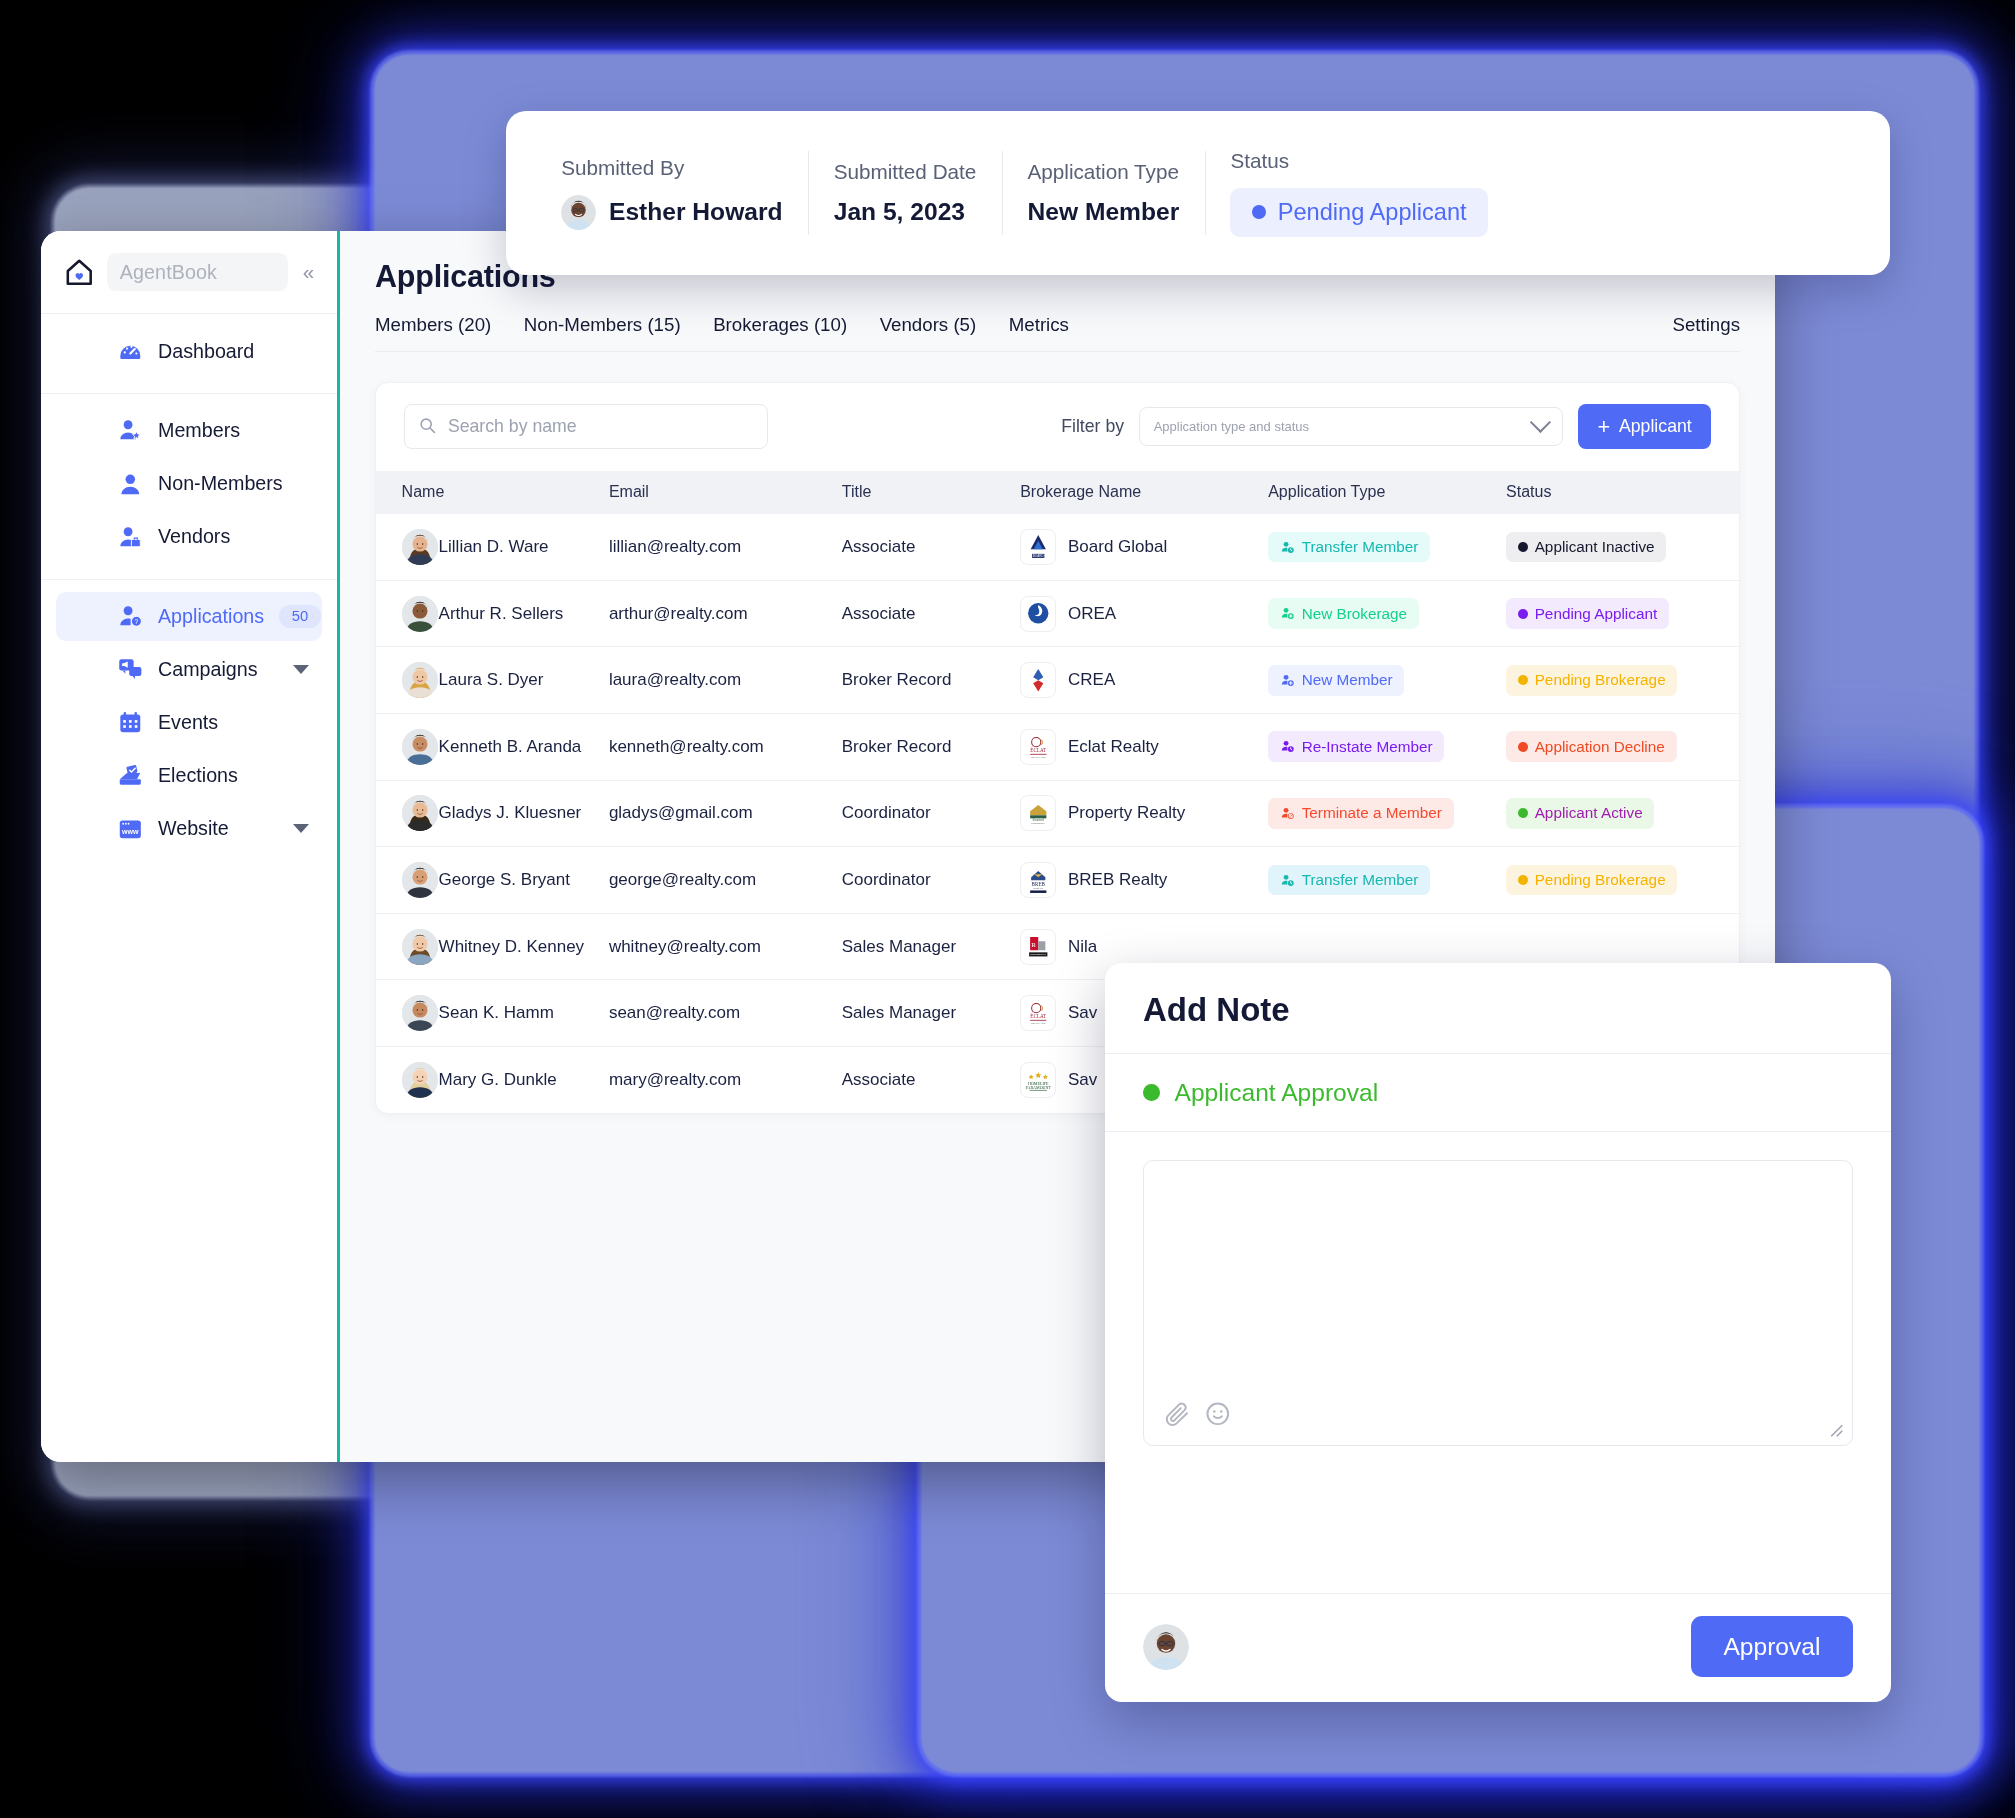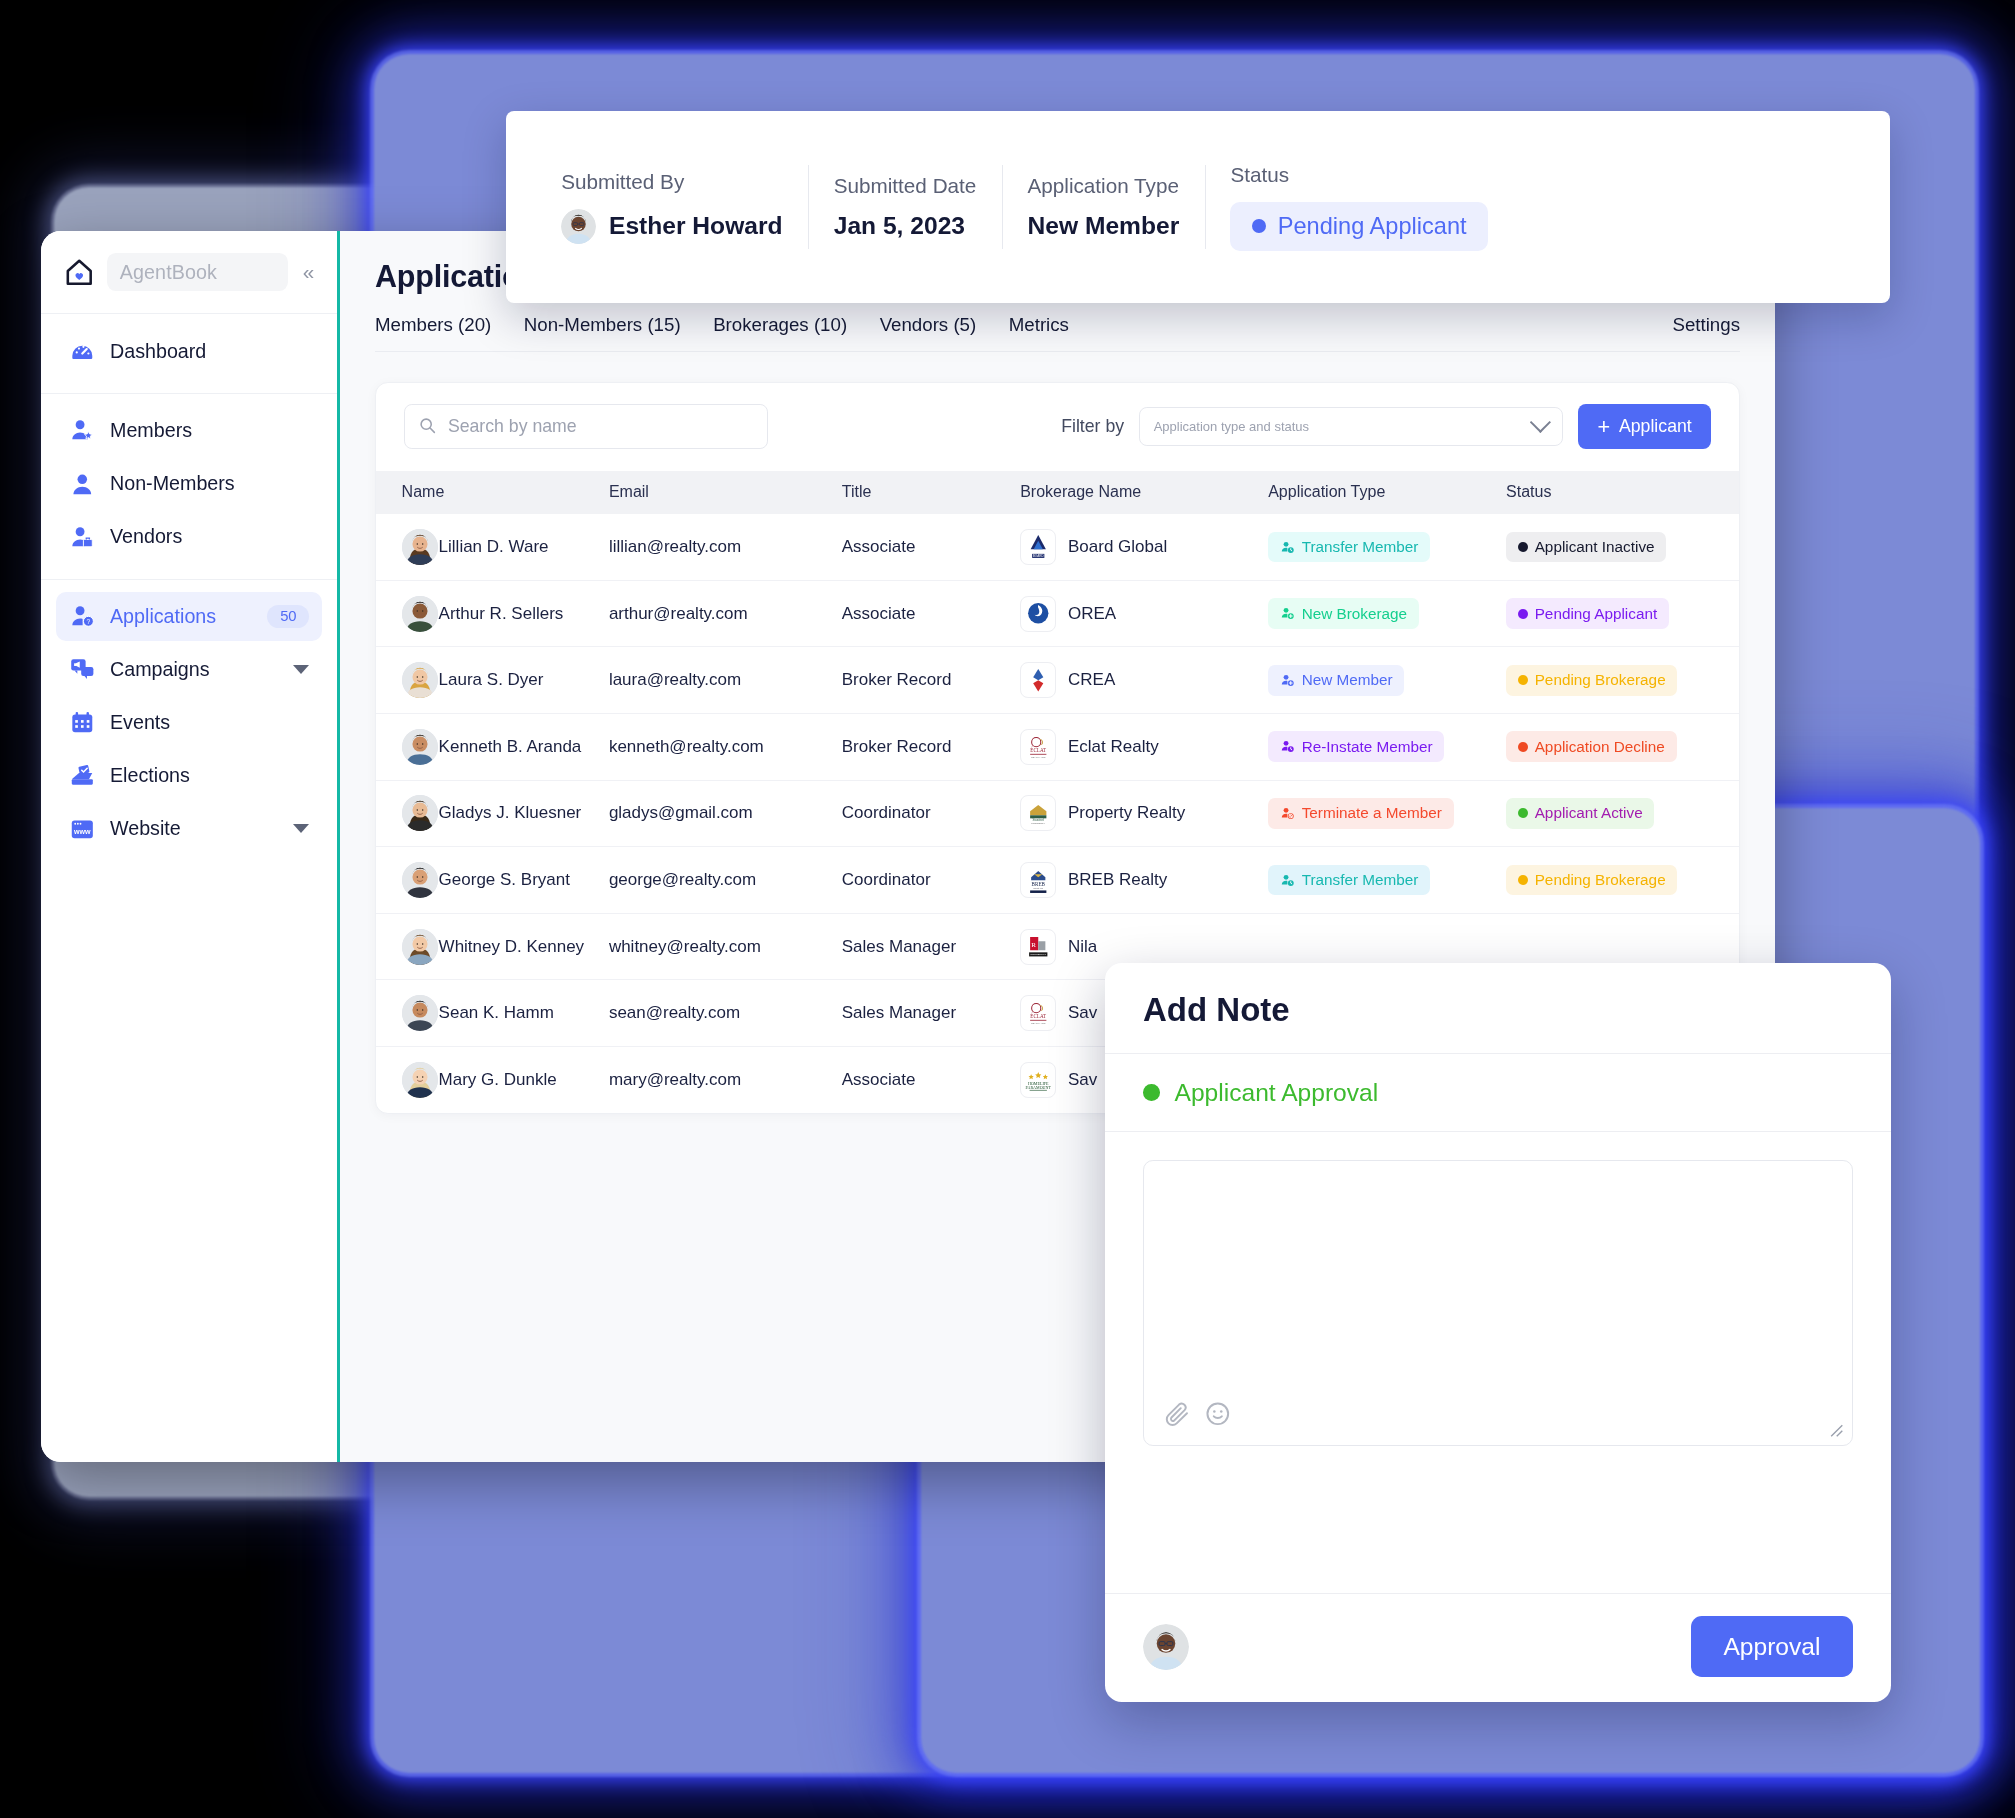--- a/index.html
+++ b/index.html
@@ -47,21 +47,21 @@
   }
   .collapse-btn { font-size: 20.7px; color: #8e94a3; flex: none; padding: 0 2px; line-height: 1; }
 
   .nav-group { padding: 12.8px 14.8px; }
   .nav-group + .nav-group { border-top: 1px solid #eef0f4; }
   .nav-item {
     display: flex; align-items: center; gap: 14.8px;
     padding: 10.8px 12.8px; border-radius: 9.9px; margin-bottom: 4.9px;
     font-size: 19.7px; color: #151a35; position: relative;
   }
-  .nav-item .ico { width: 26.6px; height: 26.6px; flex: none; display: block; }
+  .nav-item .ico { width: 26.6px; height: 26.6px; flex: none; display: block; margin-left: 48px; }
   .nav-item .lbl { flex: 1; white-space: nowrap; }
   .nav-item.active { background: #eef1fe; }
   .nav-item.active .lbl { color: #4f6af5; }
   .badge-count {
     background: #dfe5fd; color: #4f6af5; border-radius: 492px;
     font-size: 14.8px; padding: 4.4px 12.8px; line-height: 1;
   }
   .caret { width: 0; height: 0; border-left: 8.4px solid transparent; border-right: 8.4px solid transparent;
            border-top: 9.4px solid #5c6377; margin-left: auto; }
 
@@ -114,22 +114,22 @@
   .avatar { width: 36px; height: 36px; border-radius: 50%; flex: none; overflow: hidden; background: #dfe3ea; display:block; }
   .brok-cell { display: flex; align-items: center; gap: 11.8px; }
   .brok-logo { width: 36px; height: 36px; border-radius: 7.9px; border: 1px solid #edeef2; background: #fff; flex: none; display: flex; align-items: center; justify-content: center; overflow: hidden; }
 
   .pill { display: inline-flex; align-items: center; gap: 6.9px; border-radius: 6.9px; padding: 6.4px 11.8px; font-size: 15.3px; white-space: nowrap; }
   .pill .dot { width: 9.9px; height: 9.9px; border-radius: 50%; flex: none; }
   .pill .uico { width: 14.8px; height: 14.8px; flex: none; display: block; }
 
   
   .summary-card {
-    position: absolute; left: 506px; top: 111px; width: 1384px; height: 192px;
-    background: #fff; border-radius: 8px; box-shadow: 0 14.8px 44px rgba(10,15,50,.22);
+    position: absolute; left: 506px; top: 111px; width: 1384px; height: 164px;
+    background: #fff; border-radius: 20px; box-shadow: 0 14.8px 44px rgba(10,15,50,.22);
     display: flex; align-items: center; padding: 0 29.6px;
   }
   .sum-col { padding: 0 25.6px; position: relative; }
   .sum-col + .sum-col::before {
     content: ""; position: absolute; left: 0; top: 50%; transform: translateY(-50%);
     width: 1px; height: 84px; background: #e7e9ef;
   }
   .sum-label { font-size: 20.7px; color: #5a6075; margin-bottom: 14.8px; }
   .sum-value { font-size: 24.6px; color: #141936; font-weight: 700; display: flex; align-items: center; gap: 12.8px; }
   .sum-avatar { width: 35px; height: 35px; border-radius: 50%; overflow: hidden; flex: none; }

